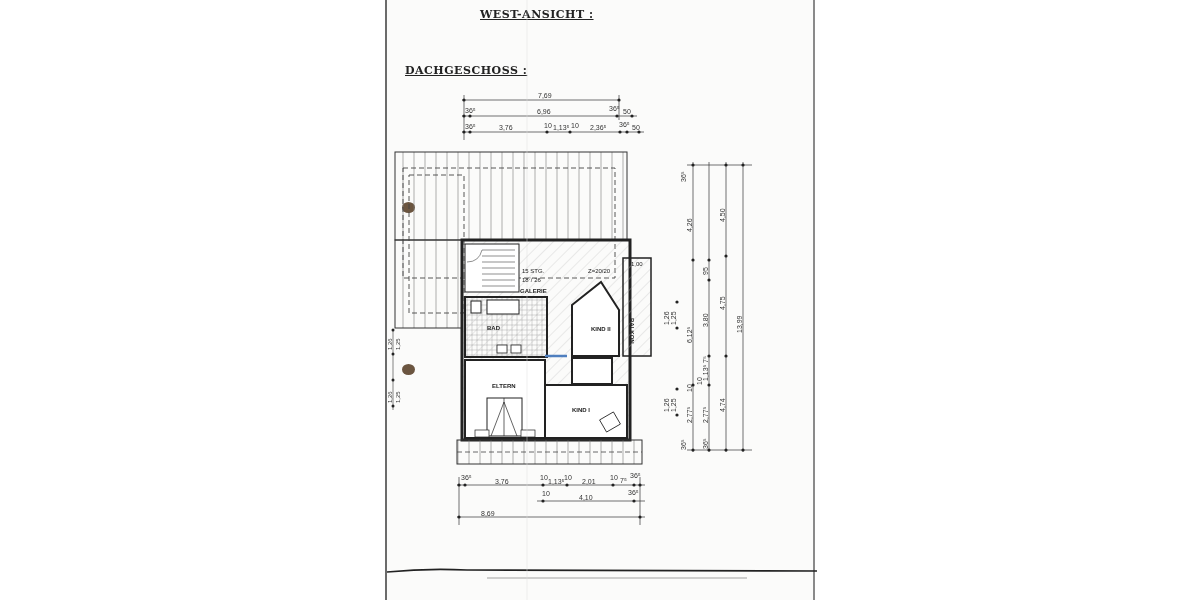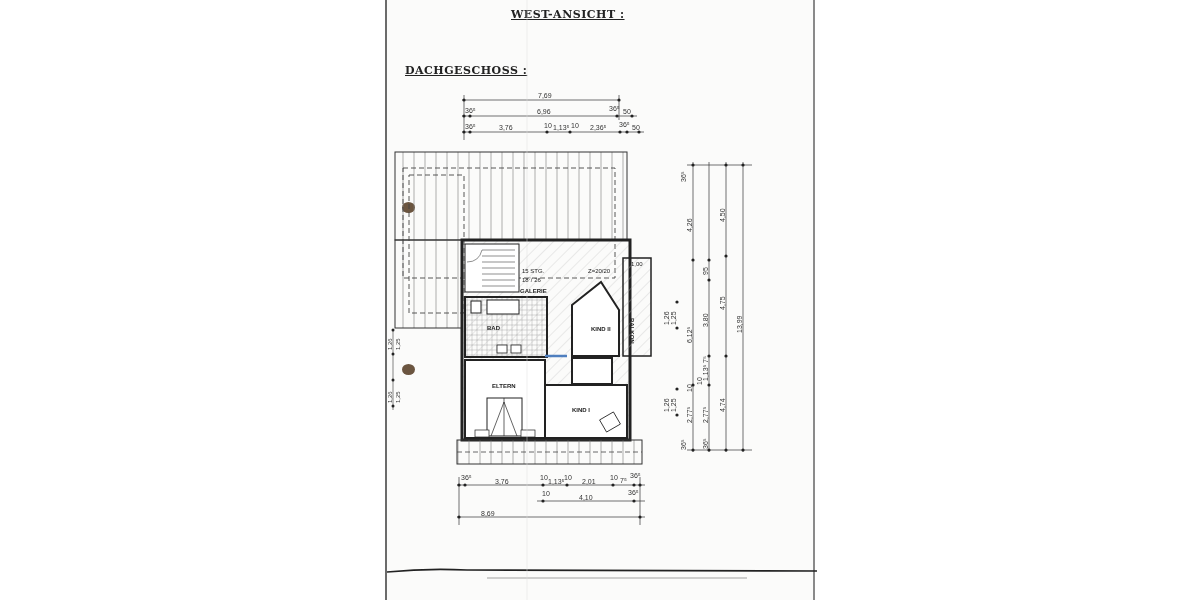--- a/index.html
+++ b/index.html
@@ -10,21 +10,21 @@
   .vdim{position:absolute;font-size:7px;color:#333;font-family:"Liberation Sans",sans-serif;white-space:nowrap;transform:rotate(-90deg);transform-origin:left top;}
   .room{position:absolute;font-size:6px;color:#222;font-family:"Liberation Sans",sans-serif;font-weight:bold;white-space:nowrap;}
   .hole{position:absolute;width:13px;height:11px;border-radius:50%;background:#6b5540;}
   svg{position:absolute;left:0;top:0;}
 </style>
 </head>
 <body>
 
 <div class="sheet">
 
-  <span class="title" style="left:124px;top:8px;">WEST-ANSICHT :</span>
+  <span class="title" style="left:93px;top:8px;">WEST-ANSICHT :</span>
   <span class="title" style="left:18px;top:64px;">DACHGESCHOSS :</span>
 
   <div class="hole" style="left:15px;top:202px;"></div>
   <div class="hole" style="left:15px;top:364px;"></div>
 
   <svg width="430" height="600">
     <defs>
       <pattern id="hatch" width="8" height="8" patternUnits="userSpaceOnUse" patternTransform="rotate(45)">
         <line x1="0" y1="0" x2="0" y2="8" stroke="#bbb" stroke-width="0.6"></line>
       </pattern>

